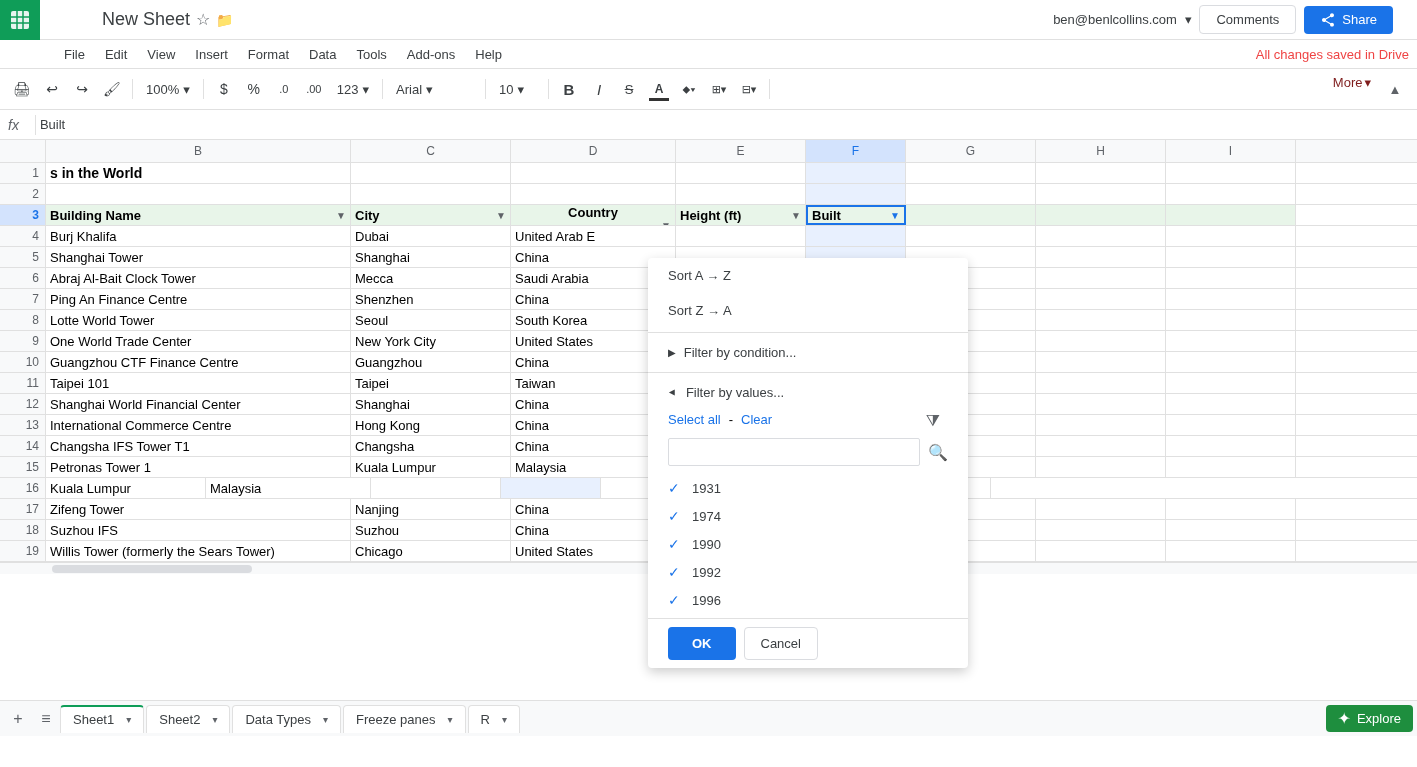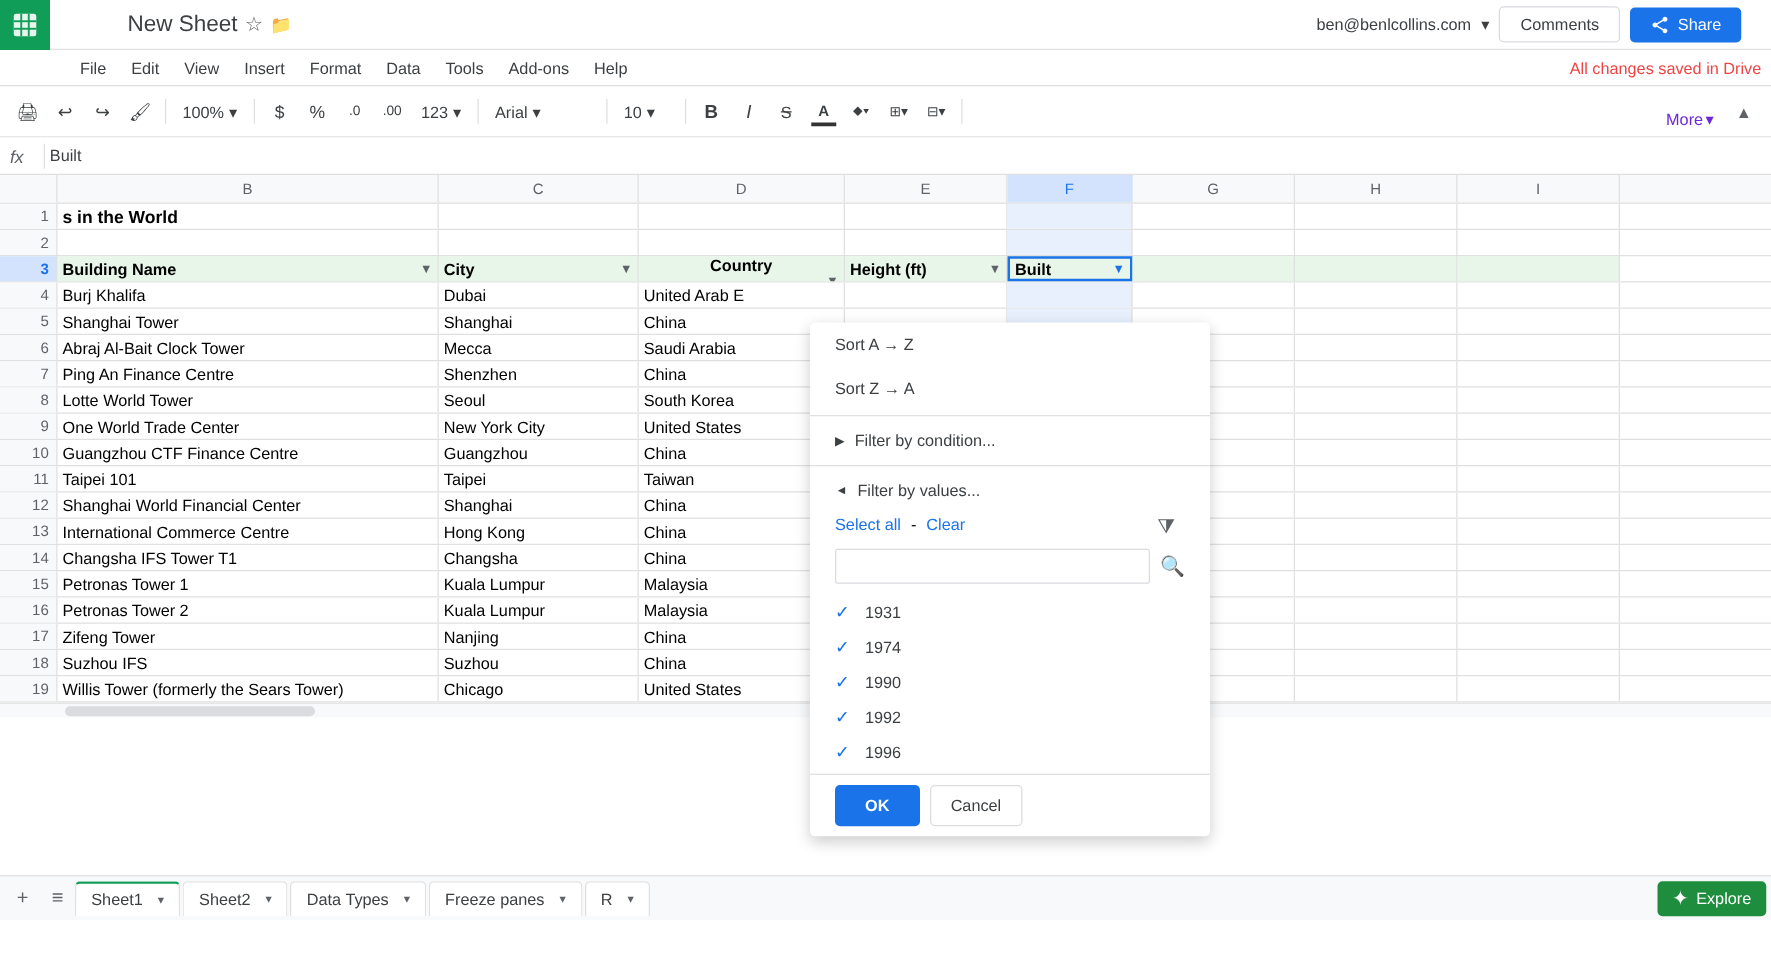--- a/index.html
+++ b/index.html
@@ -22,21 +22,21 @@
     #autosave-msg { margin-left: auto; color: #ef4444; font-size: 13px; }
 
     
     #toolbar { display: flex; align-items: center; height: 42px; padding: 0 8px; border-bottom: 1px solid #e0e0e0; border-top: 1px solid #e0e0e0; gap: 2px; background: #fff; }
     .toolbar-btn { width: 28px; height: 28px; display: flex; align-items: center; justify-content: center; cursor: pointer; border-radius: 2px; border: none; background: transparent; color: #3c4043; font-size: 14px; }
     .toolbar-sep { width: 1px; height: 20px; background: #e0e0e0; margin: 0 4px; }
     .toolbar-dropdown { display: flex; align-items: center; gap: 4px; padding: 0 6px; height: 28px; border: 1px solid transparent; border-radius: 2px; cursor: pointer; font-size: 13px; color: #3c4043; }
     .toolbar-bold { font-weight: bold; font-size: 15px; }
     .toolbar-italic { font-style: italic; font-size: 15px; }
     .toolbar-strike { text-decoration: line-through; font-size: 13px; }
-    #more-btn { margin-left: auto; display: flex; align-items: flex-end; gap: 2px; padding: 0 8px; height: 28px; cursor: pointer; border-radius: 2px; font-size: 13px; color: #6d28d9; }
+    #more-btn { margin-left: auto; display: flex; align-items: flex-start; gap: 2px; padding: 0 8px; height: 28px; cursor: pointer; border-radius: 2px; font-size: 13px; color: #7f1d1d; }
     #collapse-btn { width: 28px; height: 28px; display: flex; align-items: center; justify-content: center; cursor: pointer; color: #5f6368; }
 
     
     #formula-bar { display: flex; align-items: center; height: 30px; border-bottom: 1px solid #e0e0e0; padding: 0 8px; background: #fff; }
     #fx-label { color: #5f6368; font-style: italic; font-size: 14px; margin-right: 12px; }
     #formula-content { flex: 1; font-size: 13px; color: #3c4043; }
 
     
     #spreadsheet { display: flex; flex-direction: column; flex: 1; overflow: hidden; }
     #col-headers { display: flex; background: #f8f9fa; border-bottom: 1px solid #e0e0e0; }
@@ -391,21 +391,20 @@
           <div class="cell cell-c">Kuala Lumpur</div>
           <div class="cell cell-d">Malaysia</div>
           <div class="cell cell-e"></div>
           <div class="cell cell-f"></div>
           <div class="cell cell-g"></div>
           <div class="cell cell-h"></div>
           <div class="cell cell-i"></div>
         </div>
         <div class="sheet-row">
           <div class="row-num">16</div>
-          <div class="cell cell-b">Petronas Tower 2</div>
           <div class="cell cell-c">Kuala Lumpur</div>
           <div class="cell cell-d">Malaysia</div>
           <div class="cell cell-e"></div>
           <div class="cell cell-f"></div>
           <div class="cell cell-g"></div>
           <div class="cell cell-h"></div>
           <div class="cell cell-i"></div>
         </div>
         <div class="sheet-row">
           <div class="row-num">17</div>

